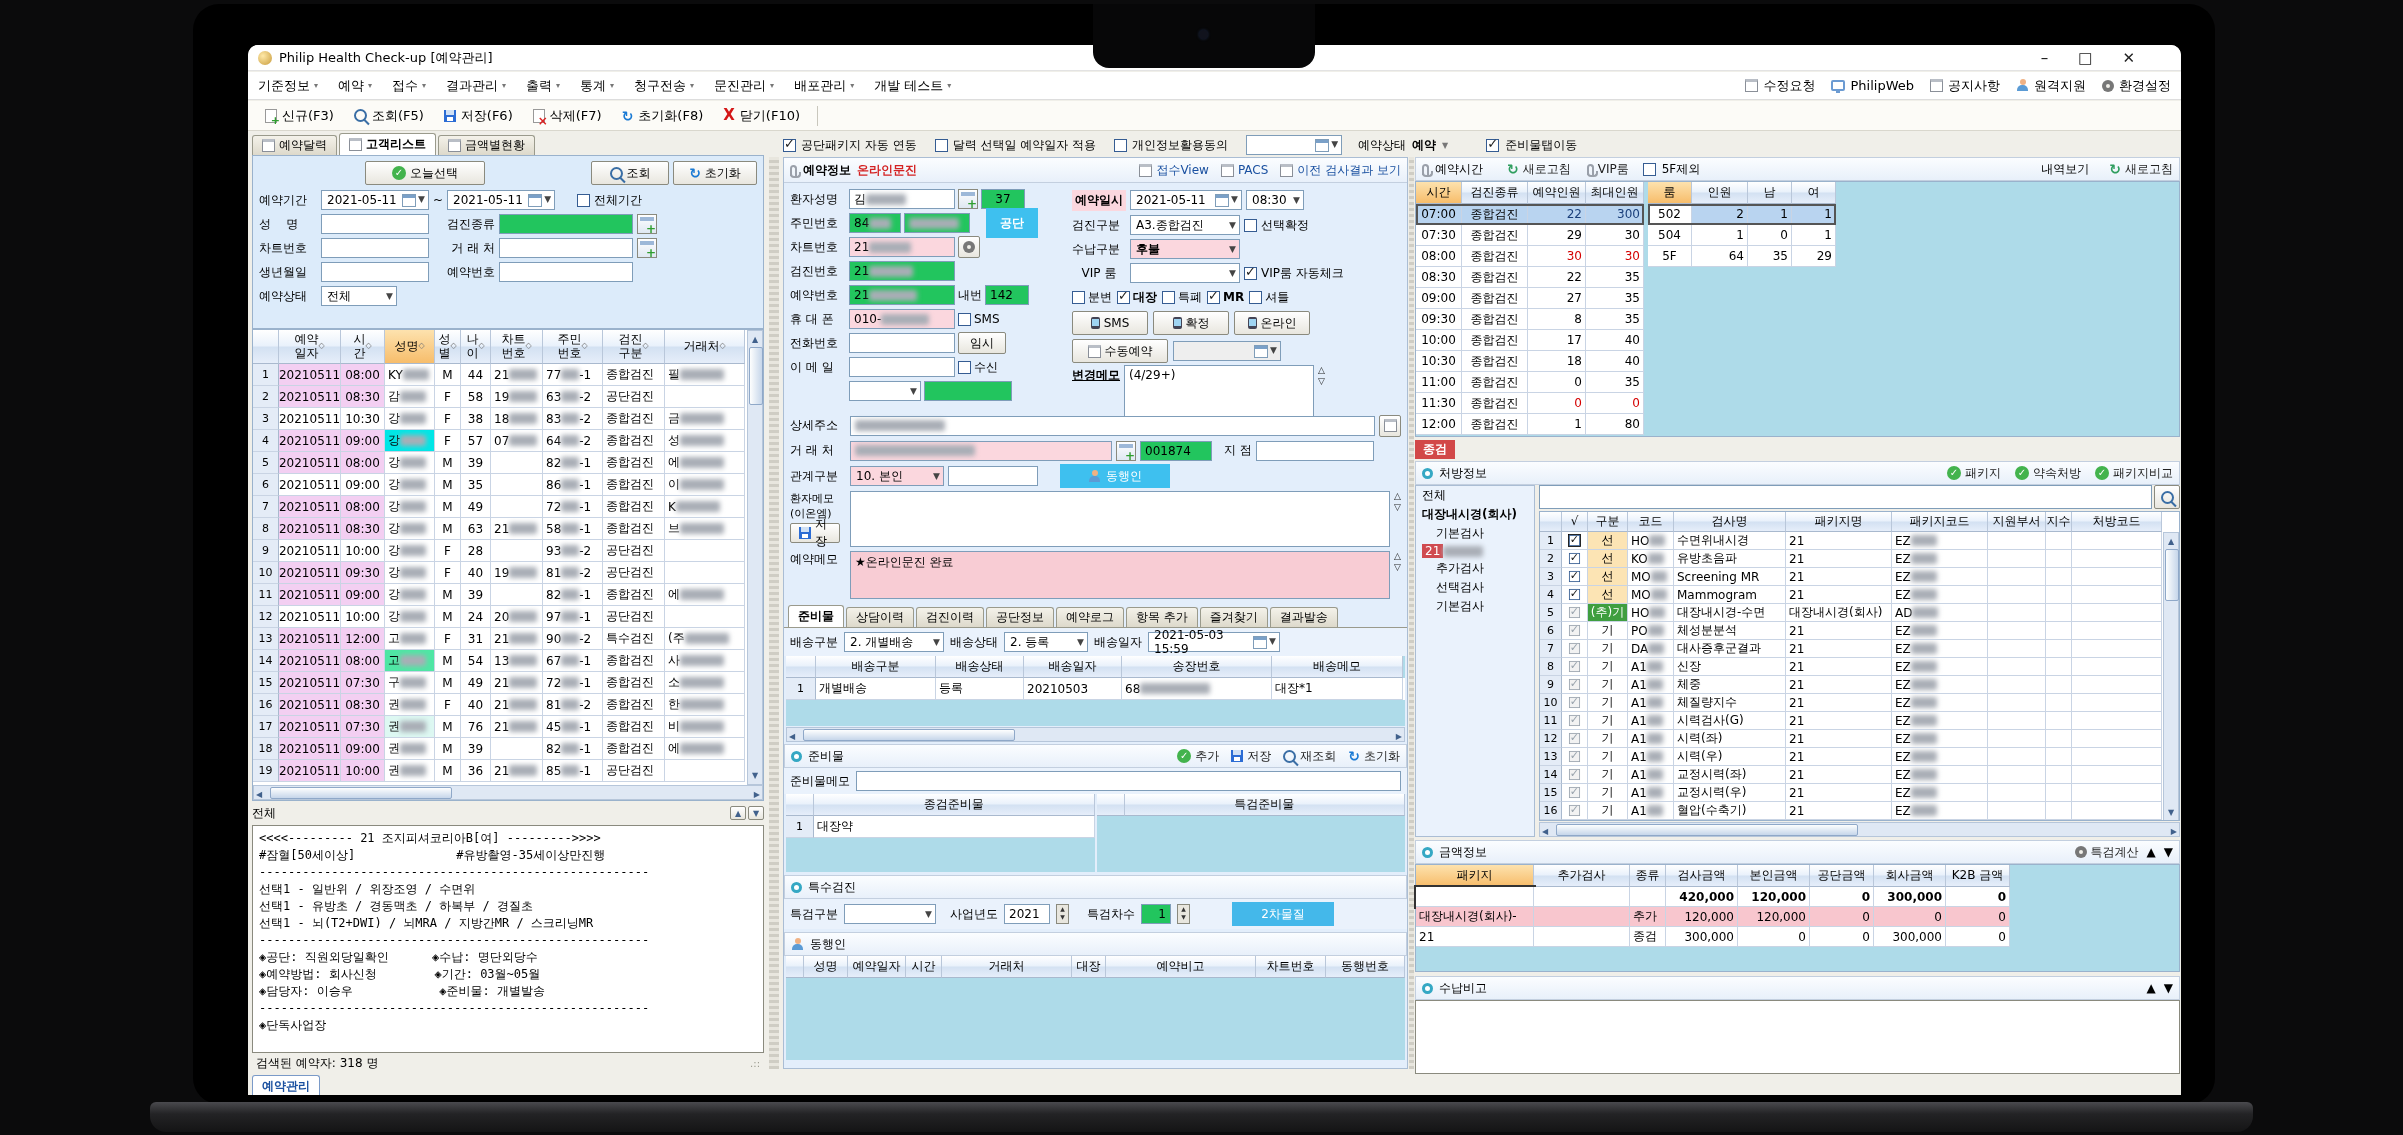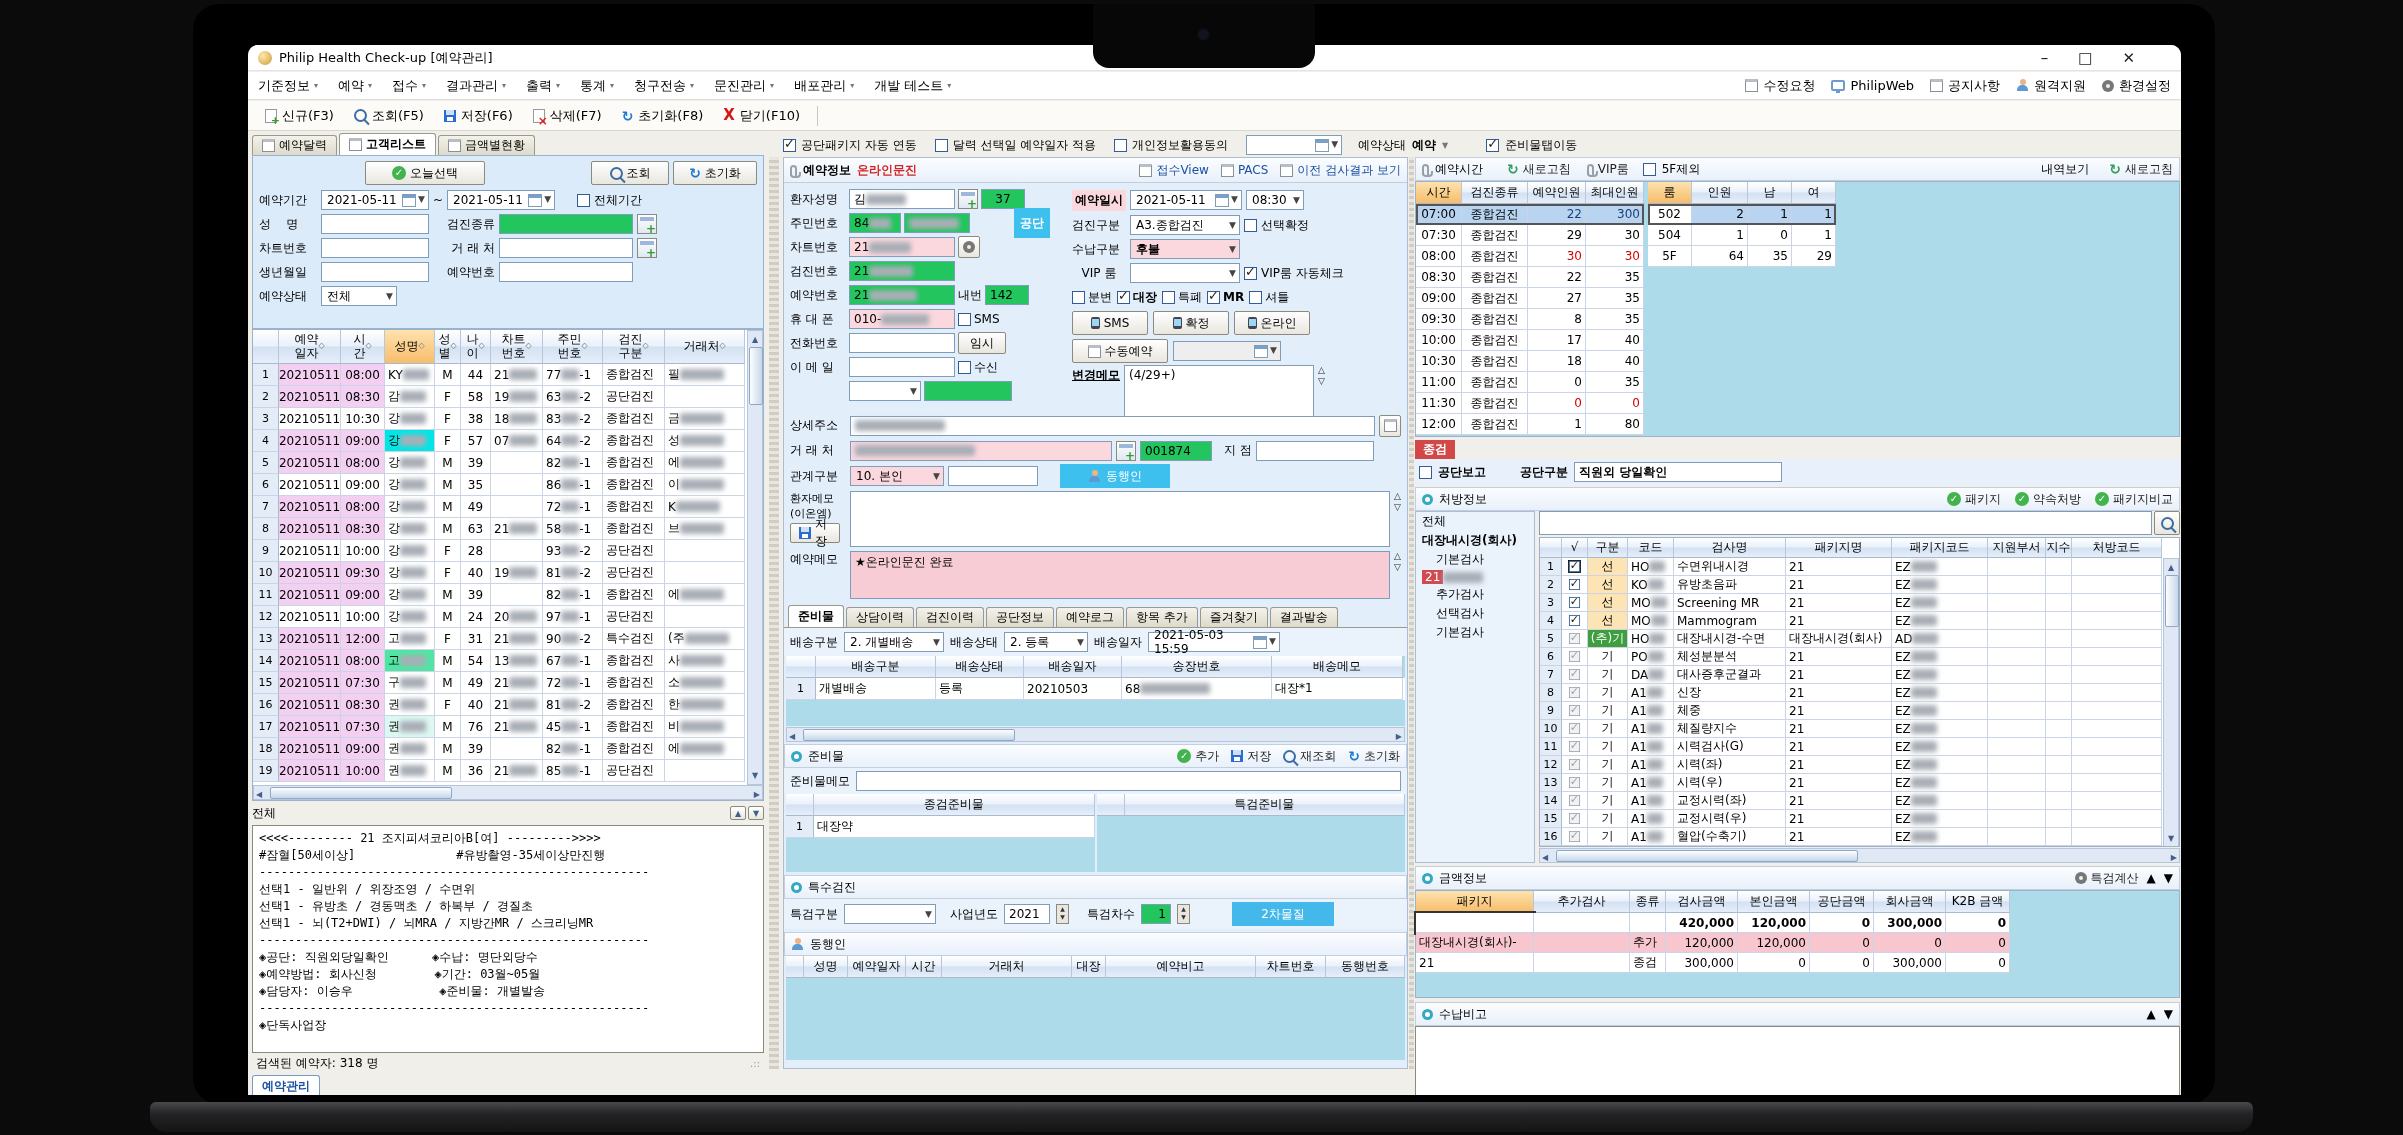--- a/index.html
+++ b/index.html
@@ -857,21 +857,21 @@
           <div style="display:flex;align-items:center;gap:3px;height:24px;">
             <span class="lbl" style="width:56px;">주민번호</span>
             <span class="inp gray" style="width:52px;">
                 <span>84</span>
                 <span class="blur" style="width:22px;"></span>
               </span>
             <span class="inp gray" style="width:66px;">
                 <span class="blur" style="width:50px;"></span>
               </span>
             <span style="width:10px;"></span>
-            <span style="background:#3ec0ef;color:#fff;font-weight:bold;display:inline-flex;align-items:center;justify-content:center;width:36px;height:30px;margin-left:28px;">공단</span>
+            <span style="background:#3ec0ef;color:#fff;font-weight:bold;display:inline-flex;align-items:center;justify-content:center;width:52px;height:30px;">공단</span>
           </div>
           <div style="display:flex;align-items:center;gap:3px;height:24px;">
             <span class="lbl" style="width:56px;">차트번호</span>
             <span class="inp pink" style="width:106px;">
                 <span>21</span>
                 <span class="blur" style="width:42px;"></span>
               </span>
             <span class="btn3" style="width:22px;height:22px;padding:0;">
                 <span class="ic ic-gear"></span>
               </span>
@@ -1361,28 +1361,20 @@
             </div>
             <div style="display: flex; height: 21px;">
               <div class="gc ctr" style="width: 44px; background: rgb(255, 255, 255);">5F</div>
               <div class="gc num" style="width: 56px; background: rgb(255, 255, 255);">64</div>
               <div class="gc num" style="width: 44px; background: rgb(255, 255, 255);">35</div>
               <div class="gc num" style="width: 44px; background: rgb(255, 255, 255);">29</div>
             </div>
           </div>
       </div>
       <div style="margin-top:3px;"><span class="badge">종검</span></div>
-      <div style="display:flex;align-items:center;gap:6px;height:26px;background:#e8f0fb;padding:0 4px;">
-        <span class="cb"></span>
-        <span style="font-weight:bold;">공단보고</span>
-        <span style="font-weight:bold;margin-left:28px;">공단구분</span>
-        <span class="inp" style="width:208px;font-weight:bold;">
-            <span>직원외 당일확인</span>
-          </span>
-      </div>
       <div class="sech" style="height:24px;margin-top:2px;">
         <span class="ic ic-sec"></span>
         <span>처방정보</span>
         <span style="margin-left:auto;display:flex;gap:14px;">
           <span class="grnbtn">
               <span class="ic-chk">✓</span>
               <span>패키지</span>
             </span>
           <span class="grnbtn">
               <span class="ic-chk">✓</span>

